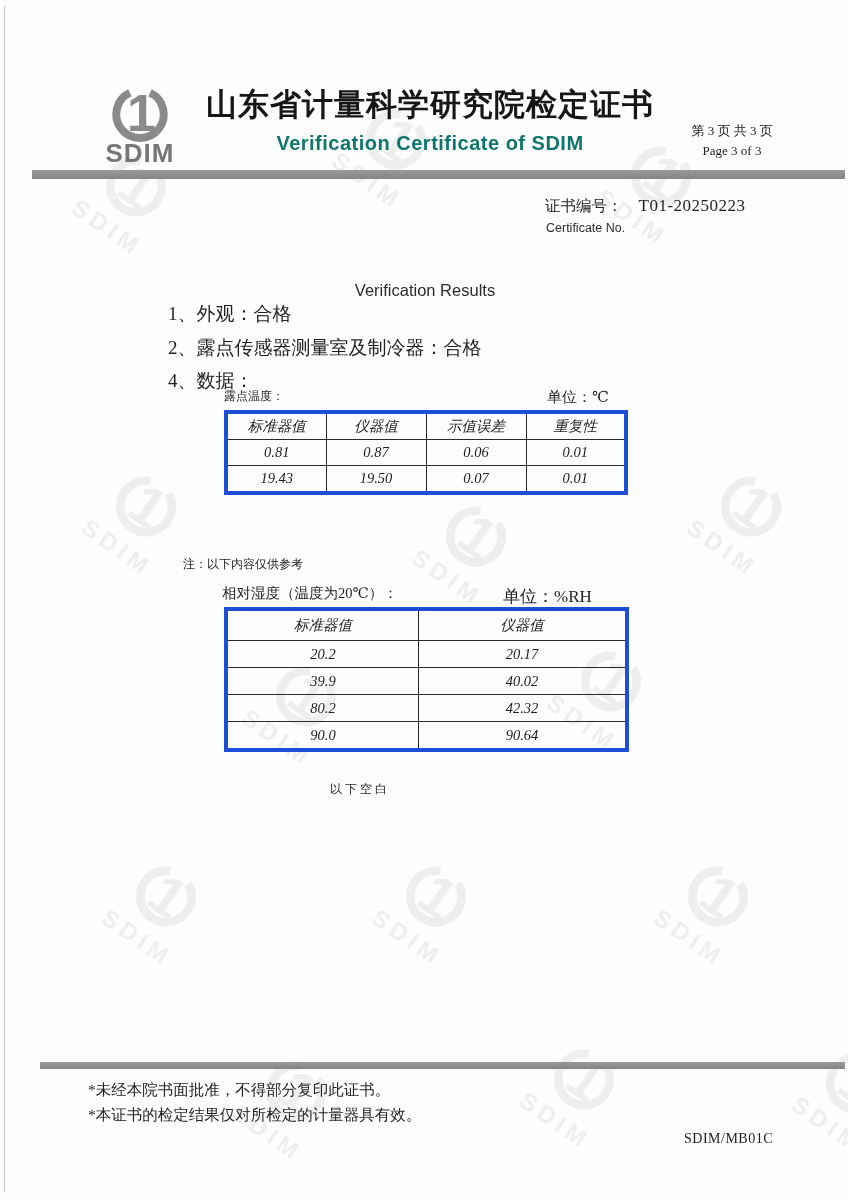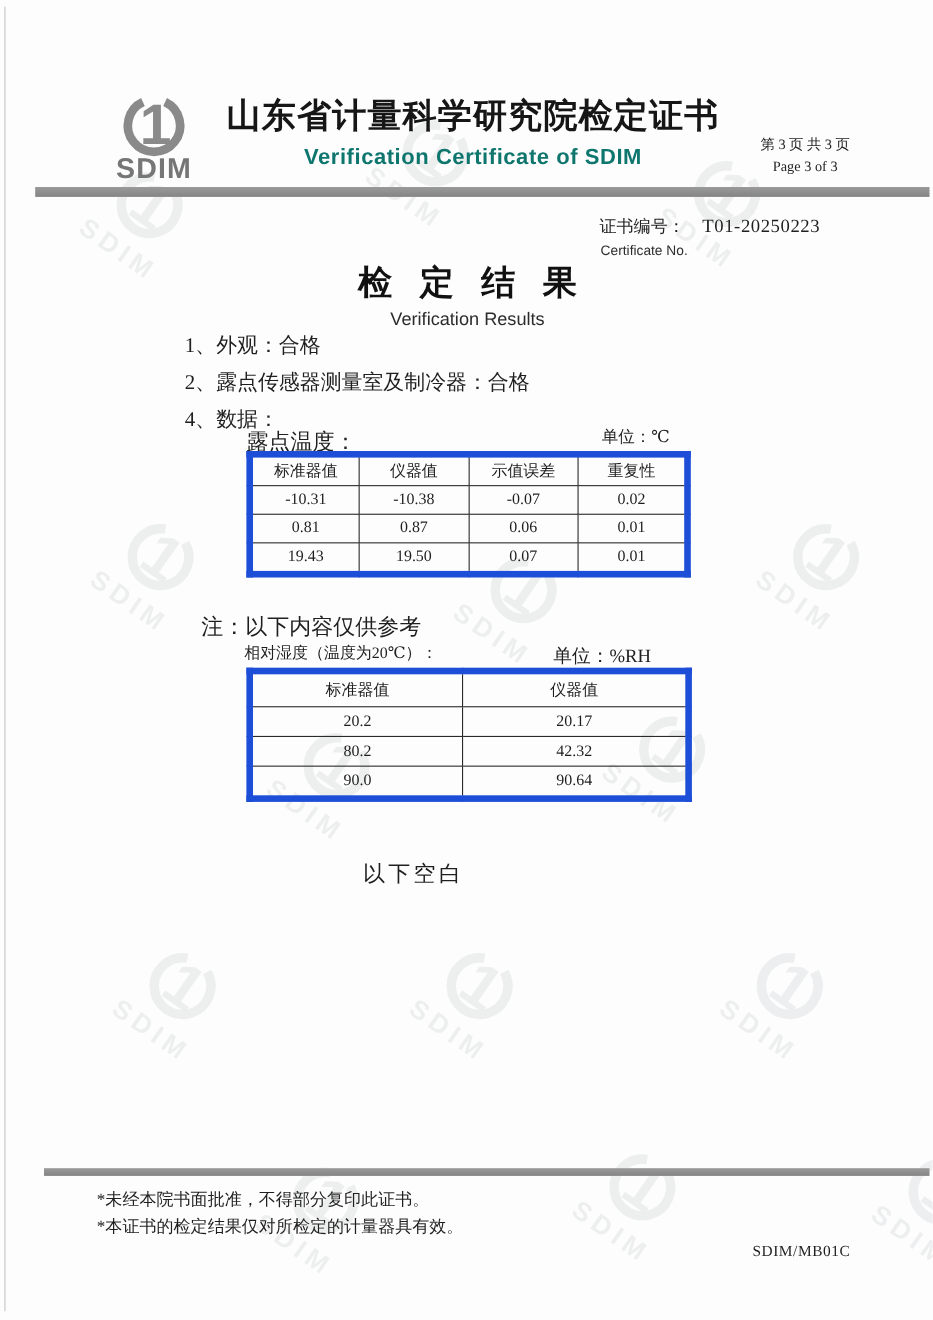--- a/index.html
+++ b/index.html
@@ -69,33 +69,33 @@
     font-family:"Liberation Sans","DejaVu Sans",sans-serif;font-size:16.5px;color:#2b2b2b;
   }
 
   
   .item{position:absolute;left:168px;font-size:19px;white-space:nowrap;}
   .item-1{top:301px;}
   .item-2{top:335px;}
   .item-3{top:368px;}
 
   
-  .caption{position:absolute;font-size:20px;white-space:nowrap;}
+  .caption{position:absolute;font-size:12px;white-space:nowrap;}
   .cap-dew{left:224px;top:388px;}
   .unit-dew{left:503px;top:388px;font-size:15px;margin-left:44px;}
   .note-line{left:183px;top:556px;}
   .cap-rh{left:222px;top:584px;font-size:14.5px;}
   .unit-rh{left:503px;top:585px;font-size:17px;}
   .end-marker{left:330px;top:781px;letter-spacing:3px;}
 
   
   table{border-collapse:collapse;table-layout:fixed;position:absolute;
         background:transparent;}
   table,th,td{border:1px solid #2a2a2a;}
-  table{border:6px solid #1d4ed8;}
+  table{border:4px solid #1d4ed8;font-style:italic;}
   th,td{
     text-align:center;vertical-align:middle;font-weight:normal;
     font-size:14.5px;color:#1d1d1d;padding:0;
   }
   .t-dew{left:224px;top:410px;width:404px;}
   .t-dew th{height:25px;}
   .t-dew td{height:25px;}
   .t-rh{left:224px;top:607px;width:405px;}
   .t-rh th{height:29px;width:190px;}
   .t-rh th + th{width:auto;}
@@ -222,45 +222,38 @@
       <div>第 3 页 共 3 页</div>
       <div>Page 3 of 3</div>
     </div>
     <div class="rule rule-top"></div>
 
     <div class="cert-line">
       <span class="cert-label">证书编号：</span><span class="cert-number">T01-20250223</span>
     </div>
     <div class="cert-en">Certificate No.</div>
 
-    <div class="results-title">检定结果</div>
     <div class="results-subtitle">Verification Results</div>
 
     <div class="item item-1">1、外观：合格</div>
     <div class="item item-2">2、露点传感器测量室及制冷器：合格</div>
     <div class="item item-3">4、数据：</div>
 
     <div class="caption cap-dew">露点温度：</div>
     <div class="caption unit-dew">单位：℃</div>
     <table class="t-dew">
         <thead>
           <tr>
             <th>标准器值</th>
             <th>仪器值</th>
             <th>示值误差</th>
             <th>重复性</th>
           </tr>
         </thead>
         <tbody>
-          <tr>
-            <td>-10.31</td>
-            <td>-10.38</td>
-            <td>-0.07</td>
-            <td>0.02</td>
-          </tr>
           <tr>
             <td>0.81</td>
             <td>0.87</td>
             <td>0.06</td>
             <td>0.01</td>
           </tr>
           <tr>
             <td>19.43</td>
             <td>19.50</td>
             <td>0.07</td>
@@ -276,20 +269,24 @@
         <thead>
           <tr>
             <th>标准器值</th>
             <th>仪器值</th>
           </tr>
         </thead>
         <tbody>
           <tr>
             <td>20.2</td>
             <td>20.17</td>
+          </tr>
+          <tr>
+            <td>39.9</td>
+            <td>40.02</td>
           </tr>
           <tr>
             <td>80.2</td>
             <td>42.32</td>
           </tr>
           <tr>
             <td>90.0</td>
             <td>90.64</td>
           </tr>
         </tbody>

